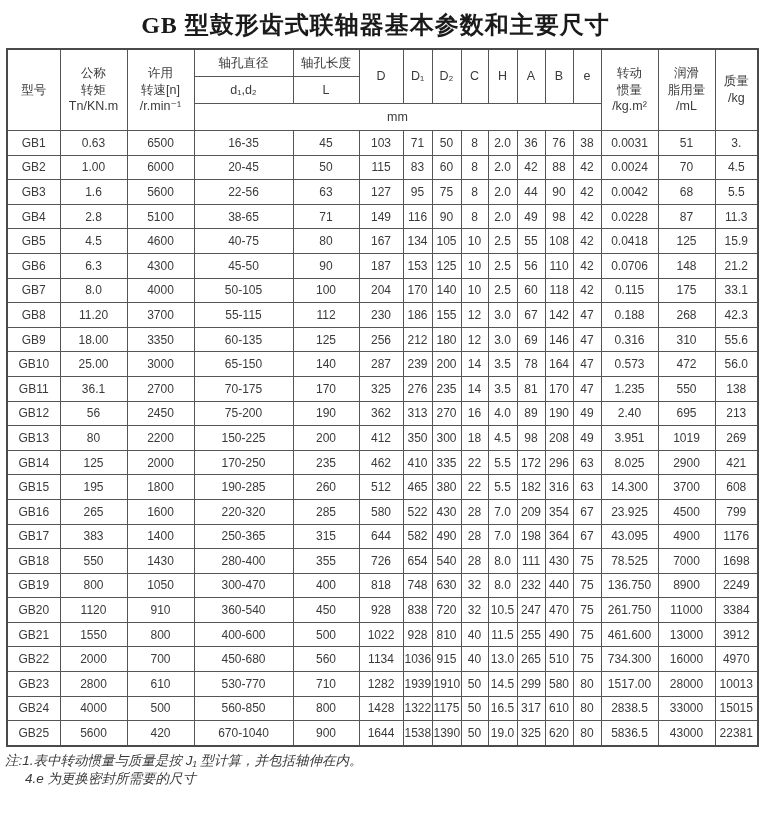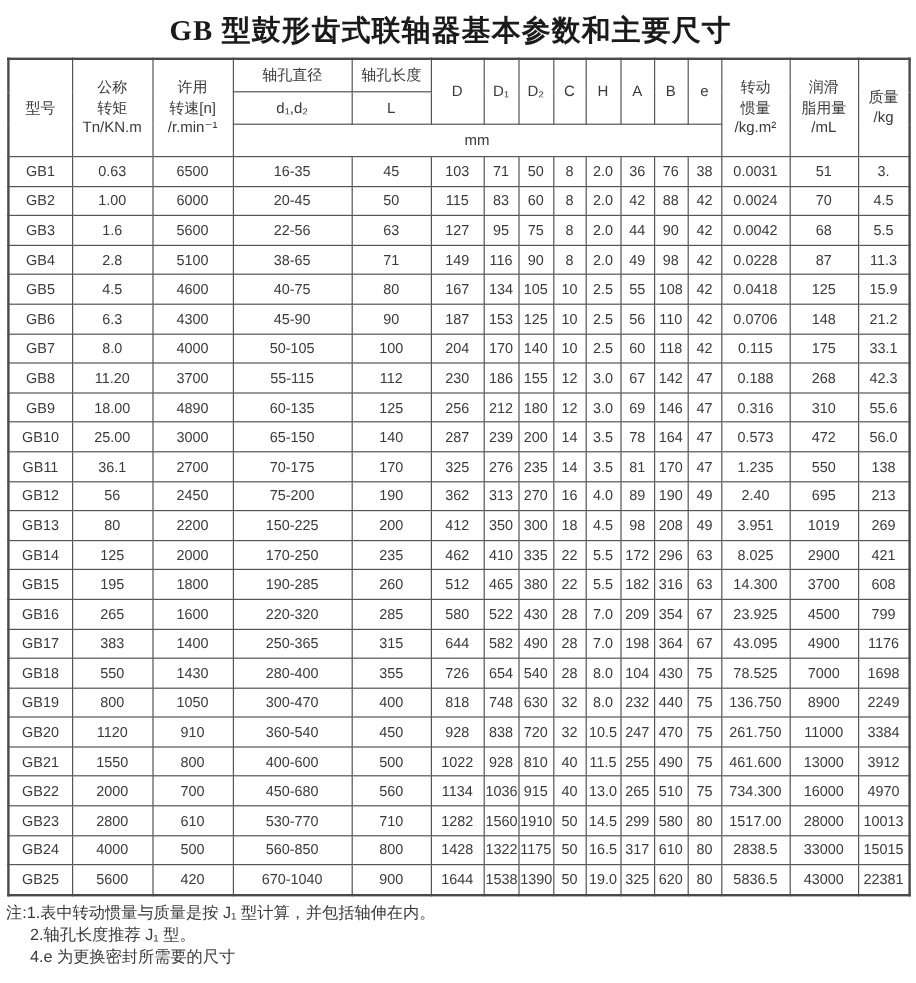--- a/index.html
+++ b/index.html
@@ -43,21 +43,21 @@
   table.params td {
     font-size: 12px;
     height: 23.6px;
   }
   .notes {
     font-size: 13.5px;
     color: #3a3a3a;
     margin: 5px 0 0 5px;
     line-height: 1.38;
   }
-  .notes .note-line { white-space: pre; }
+  .notes .note-line { white-space: pre; font-style: italic; }
   .notes .note-line.indent { padding-left: 20px; }
 </style>
 </head>
 <body>
 
 <div class="page">
 
   <div class="title">GB 型鼓形齿式联轴器基本参数和主要尺寸</div>
 
   <table class="params">
@@ -203,21 +203,21 @@
           <td>108</td>
           <td>42</td>
           <td>0.0418</td>
           <td>125</td>
           <td>15.9</td>
         </tr>
         <tr>
           <td>GB6</td>
           <td>6.3</td>
           <td>4300</td>
-          <td>45-90</td>
+          <td>45-50</td>
           <td>90</td>
           <td>187</td>
           <td>153</td>
           <td>125</td>
           <td>10</td>
           <td>2.5</td>
           <td>56</td>
           <td>110</td>
           <td>42</td>
           <td>0.0706</td>
@@ -256,21 +256,21 @@
           <td>67</td>
           <td>142</td>
           <td>47</td>
           <td>0.188</td>
           <td>268</td>
           <td>42.3</td>
         </tr>
         <tr>
           <td>GB9</td>
           <td>18.00</td>
-          <td>4890</td>
+          <td>3350</td>
           <td>60-135</td>
           <td>125</td>
           <td>256</td>
           <td>212</td>
           <td>180</td>
           <td>12</td>
           <td>3.0</td>
           <td>69</td>
           <td>146</td>
           <td>47</td>
@@ -426,21 +426,21 @@
           <td>GB18</td>
           <td>550</td>
           <td>1430</td>
           <td>280-400</td>
           <td>355</td>
           <td>726</td>
           <td>654</td>
           <td>540</td>
           <td>28</td>
           <td>8.0</td>
-          <td>104</td>
+          <td>111</td>
           <td>430</td>
           <td>75</td>
           <td>78.525</td>
           <td>7000</td>
           <td>1698</td>
         </tr>
         <tr>
           <td>GB19</td>
           <td>800</td>
           <td>1050</td>
@@ -512,21 +512,21 @@
           <td>16000</td>
           <td>4970</td>
         </tr>
         <tr>
           <td>GB23</td>
           <td>2800</td>
           <td>610</td>
           <td>530-770</td>
           <td>710</td>
           <td>1282</td>
-          <td>1560</td>
+          <td>1939</td>
           <td>1910</td>
           <td>50</td>
           <td>14.5</td>
           <td>299</td>
           <td>580</td>
           <td>80</td>
           <td>1517.00</td>
           <td>28000</td>
           <td>10013</td>
         </tr>
@@ -564,17 +564,16 @@
           <td>80</td>
           <td>5836.5</td>
           <td>43000</td>
           <td>22381</td>
         </tr>
       </tbody>
   </table>
 
   <div class="notes">
     <div class="note-line">注:1.表中转动惯量与质量是按 J₁ 型计算，并包括轴伸在内。</div>
-    <div class="note-line indent">2.轴孔长度推荐 J₁ 型。</div>
     <div class="note-line indent">4.e 为更换密封所需要的尺寸</div>
   </div>
 
 </div>
 
 </body></html>

